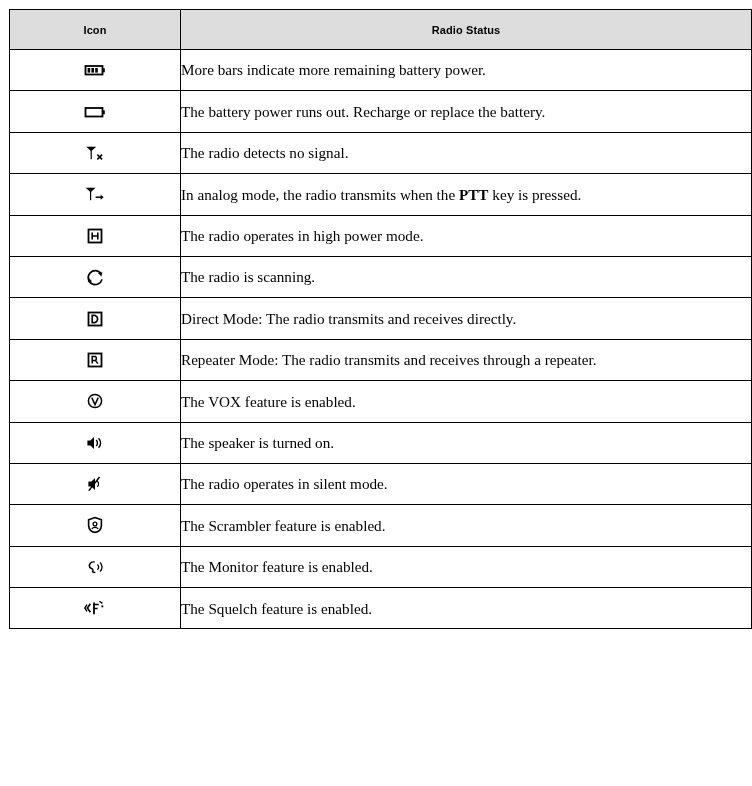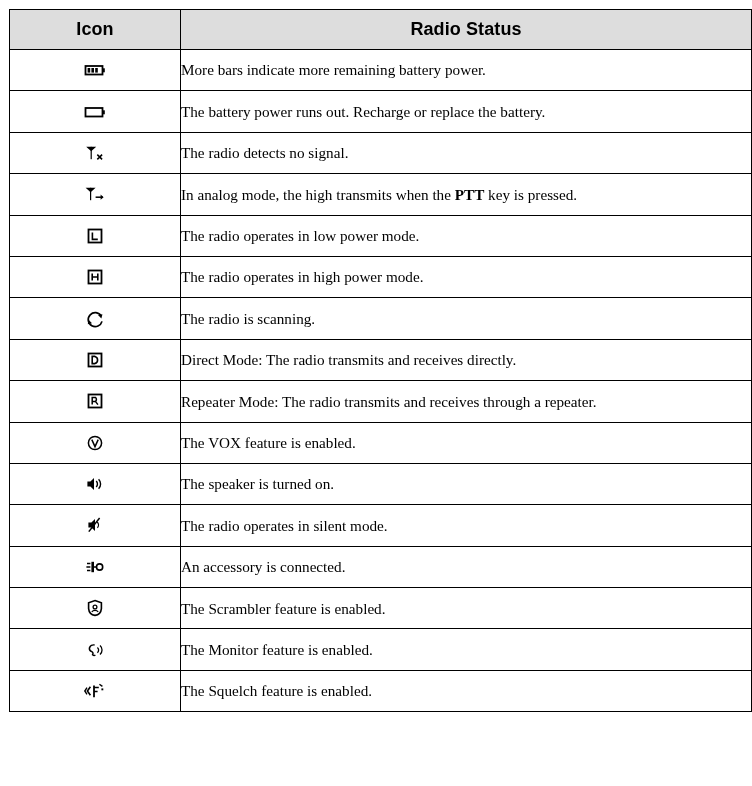--- a/index.html
+++ b/index.html
@@ -32,21 +32,21 @@
   table.status-table th,
   table.status-table td {
     border: 1px solid #000000;
     padding: 0;
   }
   thead th {
     background: #dddddd;
     height: 39px;
     font-family: "Liberation Sans", "DejaVu Sans", sans-serif;
     font-weight: bold;
-    font-size: 18px;
+    font-size: 11px;
     text-align: center;
     vertical-align: middle;
     letter-spacing: 0.1px;
   }
   tbody td {
     height: 40.4px;
   }
   td.icon-cell {
     text-align: center;
     vertical-align: middle;
@@ -130,34 +130,23 @@
         <td class="icon-cell">
           <span class="ico">
             <svg viewBox="0 0 26 26" width="26" height="26">
               <path d="M3.6 6.8 L13.6 6.8 L8.6 11.2 Z" fill="#000"></path>
               <rect x="8.0" y="6.8" width="1.2" height="12.4" fill="#000"></rect>
               <path d="M13.6 16.2 L21.0 16.2" stroke="#000" stroke-width="1.5"></path>
               <path d="M18.6 13.6 L21.6 16.2 L18.6 18.8" fill="#000"></path>
             </svg>
           </span>
         </td>
-        <td class="desc-cell"><span>In analog mode, the high transmits when the </span><b>PTT</b><span> key is pressed.</span></td>
-      </tr>
-
-      <tr>
-        <td class="icon-cell">
-          <span class="ico">
-            <svg viewBox="0 0 26 26" width="26" height="26">
-              <rect x="6.5" y="6.5" width="13" height="13" fill="none" stroke="#000" stroke-width="1.8"></rect>
-              <path d="M10.4 9.5 L10.4 16.4 L15.8 16.4" fill="none" stroke="#000" stroke-width="1.6"></path>
-            </svg>
-          </span>
-        </td>
-        <td class="desc-cell">The radio operates in low power mode.</td>
-      </tr>
+        <td class="desc-cell"><span>In analog mode, the radio transmits when the </span><b>PTT</b><span> key is pressed.</span></td>
+      </tr>
+
 
       <tr>
         <td class="icon-cell">
           <span class="ico">
             <svg viewBox="0 0 26 26" width="26" height="26">
               <rect x="6.5" y="6.5" width="13" height="13" fill="none" stroke="#000" stroke-width="1.8"></rect>
               <path d="M10.2 9.4 L10.2 16.6 M15.8 9.4 L15.8 16.6 M10.2 13.0 L15.8 13.0" stroke="#000" stroke-width="1.6" fill="none"></path>
             </svg>
           </span>
         </td>
@@ -233,33 +222,20 @@
             <svg viewBox="0 0 26 26" width="26" height="26">
               <path d="M6.4 10.4 L9.4 10.4 L13.0 7.0 L13.0 19.0 L9.4 15.6 L6.4 15.6 Z" fill="#000"></path>
               <path d="M15.2 10.0 A4.2 4.2 0 0 1 15.4 15.8" fill="none" stroke="#000" stroke-width="1.3"></path>
               <path d="M17.6 6.0 L6.8 19.6" stroke="#000" stroke-width="1.5" fill="none"></path>
             </svg>
           </span>
         </td>
         <td class="desc-cell">The radio operates in silent mode.</td>
       </tr>
 
-      <tr>
-        <td class="icon-cell">
-          <span class="ico">
-            <svg viewBox="0 0 26 26" width="26" height="26">
-              <path d="M5.0 9.4 L8.4 9.4 M4.4 13.0 L8.4 13.0 M5.0 16.6 L8.4 16.6" stroke="#000" stroke-width="1.5"></path>
-              <rect x="9.4" y="7.8" width="2.6" height="10.4" fill="#000"></rect>
-              <path d="M12.0 13.0 L15.0 13.0" stroke="#000" stroke-width="1.5"></path>
-              <circle cx="17.6" cy="13.0" r="3.1" fill="none" stroke="#000" stroke-width="1.6"></circle>
-            </svg>
-          </span>
-        </td>
-        <td class="desc-cell">An accessory is connected.</td>
-      </tr>
 
       <tr>
         <td class="icon-cell">
           <span class="ico">
             <svg viewBox="0 0 26 26" width="26" height="26">
               <path d="M13.0 5.6 L19.4 7.8 L19.4 13.6 A7.6 7.6 0 0 1 13.0 20.4 A7.6 7.6 0 0 1 6.6 13.6 L6.6 7.8 Z" fill="none" stroke="#000" stroke-width="1.6"></path>
               <circle cx="13.0" cy="12.0" r="1.9" fill="none" stroke="#000" stroke-width="1.3"></circle>
               <path d="M9.8 17.0 A3.6 3.0 0 0 1 16.2 17.0" fill="none" stroke="#000" stroke-width="1.3"></path>
             </svg>
           </span>

